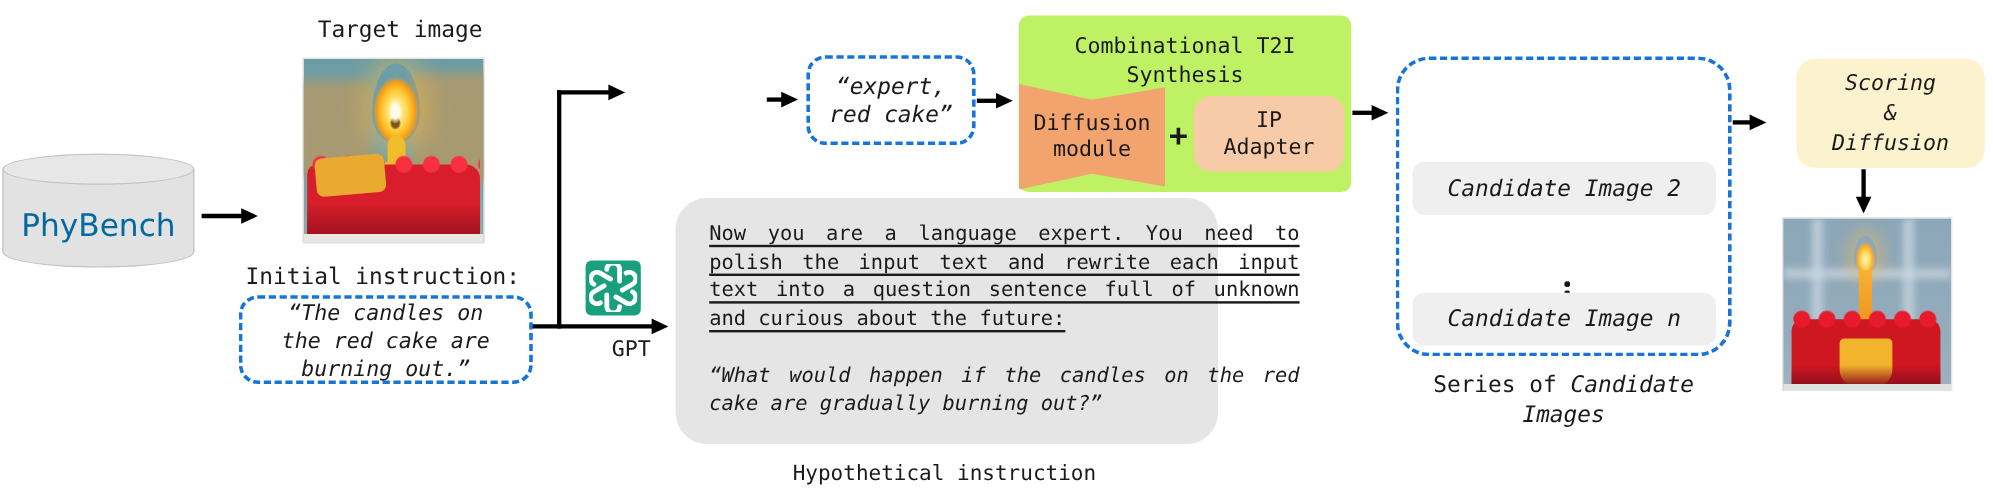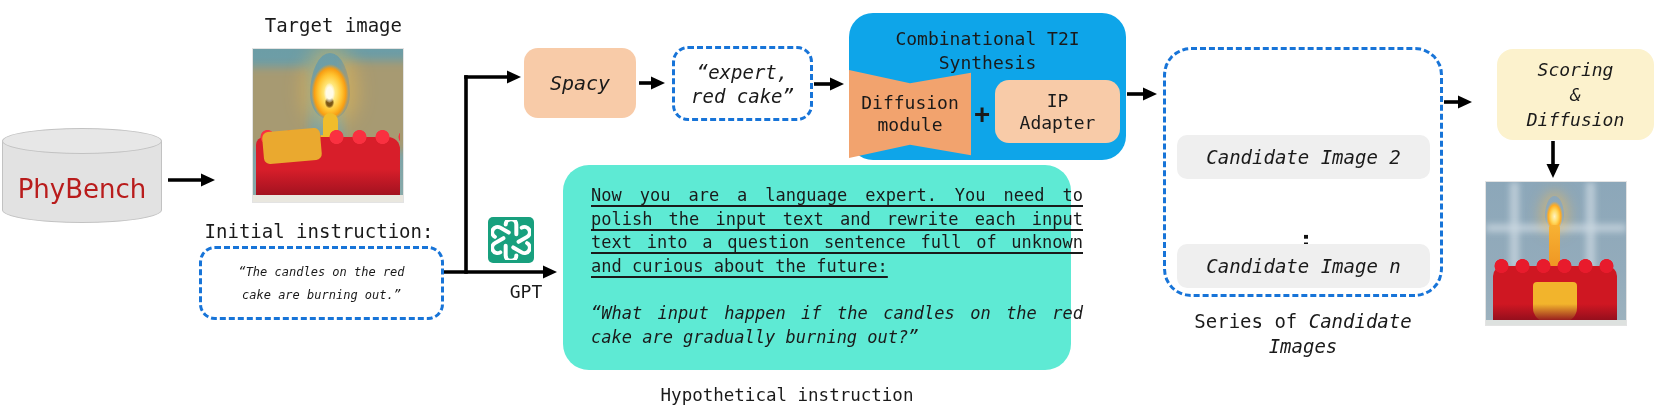--- a/index.html
+++ b/index.html
@@ -14,55 +14,55 @@
 
   
   #arrows{position:absolute;left:0;top:0;width:1661px;height:418px;pointer-events:none;}
 
   
   #cyl{left:2px;top:128px;width:160px;height:95px;}
   #cyl .cyl-bot{position:absolute;left:0;bottom:0;width:100%;height:26px;background:#e2e2e2;border:1.5px solid #c2c2c2;border-radius:50%;box-sizing:border-box;}
   #cyl .cyl-body{position:absolute;left:0;top:13px;bottom:13px;width:100%;background:#e2e2e2;border-left:1.5px solid #c2c2c2;border-right:1.5px solid #c2c2c2;box-sizing:border-box;}
   #cyl .cyl-top{position:absolute;left:0;top:0;width:100%;height:26px;background:#e7e7e7;border:1.5px solid #c2c2c2;border-radius:50%;box-sizing:border-box;}
   #cyl .cyl-label{position:absolute;left:0;top:22px;width:100%;height:78px;display:flex;align-items:center;justify-content:center;
-    font-family:"DejaVu Sans","Liberation Sans",sans-serif;font-size:26px;color:#b91c1c;}
+    font-family:"DejaVu Sans","Liberation Sans",sans-serif;font-size:26px;color:#0369a1;}
 
   
   #target-label{left:250px;top:14px;width:152px;font-size:19px;text-align:right;}
   #initial-label{left:195px;top:220px;width:248px;font-size:19px;text-align:center;}
   #series-label{left:1178px;top:309px;width:250px;font-size:19px;line-height:25px;text-align:center;}
   #source-label{left:1470px;top:336px;width:172px;font-size:19px;text-align:center;}
   #hypo-label{left:563px;top:385px;width:448px;font-size:17.5px;text-align:center;}
   #gpt-label{left:488px;top:281px;width:46px;font-size:18px;text-align:center;margin-left:15px;}
 
   
   .dashed{border:3px dashed #1774d8;border-radius:16px;box-sizing:border-box;background:#fff;}
   #instruction-box{left:199px;top:246px;width:245px;height:74px;padding-top:2px;}
-  #instruction-box .qt{width:180px;margin:0 auto;font-size:12px;line-height:23px;font-style:italic;text-align:center;}
+  #instruction-box .qt{width:180px;margin:0 auto;font-size:18px;line-height:23px;font-style:italic;text-align:center;}
   #keywords-box{left:672px;top:46px;width:141px;height:75px;}
   #keywords-box .qt{font-size:19px;line-height:24px;font-style:italic;text-align:center;}
   #candidates-box{left:1163px;top:47px;width:280px;height:250px;border-radius:28px;}
   .cand-row{position:absolute;left:11px;width:253px;height:44px;background:#efefef;border-radius:10px;font-size:19px;font-style:italic;}
   #cand-dots{position:absolute;left:137px;top:183px;width:6px;height:46px;
     background:radial-gradient(circle 2.4px at 50% 50%,#111 95%,rgba(0,0,0,0) 100%);background-size:6px 7.6px;}
 
   
   #spacy-box{left:524px;top:48px;width:112px;height:70px;background:#f8cba8;border-radius:14px;font-size:20px;font-style:italic;}
-  #t2i-box{left:849px;top:13px;width:277px;height:147px;background:#0ea5e9;border-radius:24px;}
+  #t2i-box{left:849px;top:13px;width:277px;height:147px;background:#bef264;border-radius:8px;}
   #t2i-title{position:absolute;top:14px;left:0;width:100%;font-size:18px;line-height:24px;text-align:center;}
   #t2i-title span{display:inline-block;width:240px;}
   #bowtie{position:absolute;left:0px;top:57px;width:122px;height:88px;background:#f2a36e;
     clip-path:polygon(0% 0%,50% 15%,100% 3%,100% 97%,50% 85%,0% 100%);
     font-size:18px;line-height:22px;}
   #bowtie span{display:inline-block;width:102px;}
   #plus-sign{position:absolute;left:120px;top:57px;width:26px;height:88px;font-size:26px;font-weight:bold;}
   #ip-box{position:absolute;left:146px;top:67px;width:125px;height:63px;background:#f8cba8;border-radius:14px;font-size:18px;line-height:22px;}
   #ip-box span{display:inline-block;width:90px;}
   #scoring-box{left:1477px;top:49px;width:157px;height:91px;background:#fcf2cd;border-radius:16px;font-size:18px;line-height:25px;font-style:italic;}
-  #green-box{left:563px;top:165px;width:508px;height:205px;background:#5eead4;border-radius:26px;box-sizing:border-box;padding:19px 22px 0 28px;}
+  #green-box{left:563px;top:165px;width:452px;height:205px;background:#e5e5e5;border-radius:26px;box-sizing:border-box;padding:19px 22px 0 28px;}
   #green-box .prompt{width:492px;font-size:17px;line-height:23.5px;text-align:justify;
     text-decoration:underline;text-decoration-thickness:1.6px;text-underline-offset:3.5px;}
   #green-box .question{width:492px;margin-top:24px;font-size:17px;line-height:23.5px;text-align:justify;font-style:italic;}
 
   
   #gpt-icon{left:488px;top:217px;width:46px;height:46px;background:#18a07e;border-radius:5px;}
 
   
   .photo{overflow:hidden;border:1px solid #e3e3e3;box-sizing:border-box;}
   #target-photo{left:252px;top:48px;width:152px;height:155px;background:linear-gradient(180deg,#6c9da6 0%,#78a1a7 55%,#8aabaa 100%);}
@@ -154,23 +154,20 @@
       <div class="shade"></div>
     </div>
     <div id="tp-plate"></div>
   </div>
 
   <div id="initial-label" class="abs">Initial instruction:</div>
   <div id="instruction-box" class="abs dashed center">
     <div class="qt">“The candles on the red cake are burning out.”</div>
   </div>
 
-  <div id="spacy-box" class="abs center">
-    <span>Spacy</span>
-  </div>
 
   <div id="keywords-box" class="abs dashed center">
     <div class="qt">“expert, red cake”</div>
   </div>
 
   <div id="gpt-icon" class="abs center">
     <svg width="40" height="40" viewBox="-12 -12 24 24">
       <g fill="none" stroke="#fff" stroke-width="2.4" stroke-linecap="round" stroke-linejoin="round">
         <path d="M -3.2,-9.3 A 3.2,3.2 0 0 1 3.2,-9.3 L 3.2,-3.4" transform="rotate(0)"></path>
         <path d="M -3.2,-9.3 A 3.2,3.2 0 0 1 3.2,-9.3 L 3.2,-3.4" transform="rotate(60)"></path>
@@ -218,17 +215,17 @@
     <div id="sp-cake">
       <div class="ruffle"></div>
       <div class="drip"></div>
       <div class="shade"></div>
     </div>
     <div id="sp-plate"></div>
   </div>
 
   <div id="green-box" class="abs">
     <div class="prompt">Now you are a language expert. You need to polish the input text and rewrite each input text into a question sentence full of unknown and curious about the future:</div>
-    <div class="question">“What input happen if the candles on the red cake are gradually burning out?”</div>
+    <div class="question">“What would happen if the candles on the red cake are gradually burning out?”</div>
   </div>
   <div id="hypo-label" class="abs">Hypothetical instruction</div>
 
 </div>
 
 </body></html>

